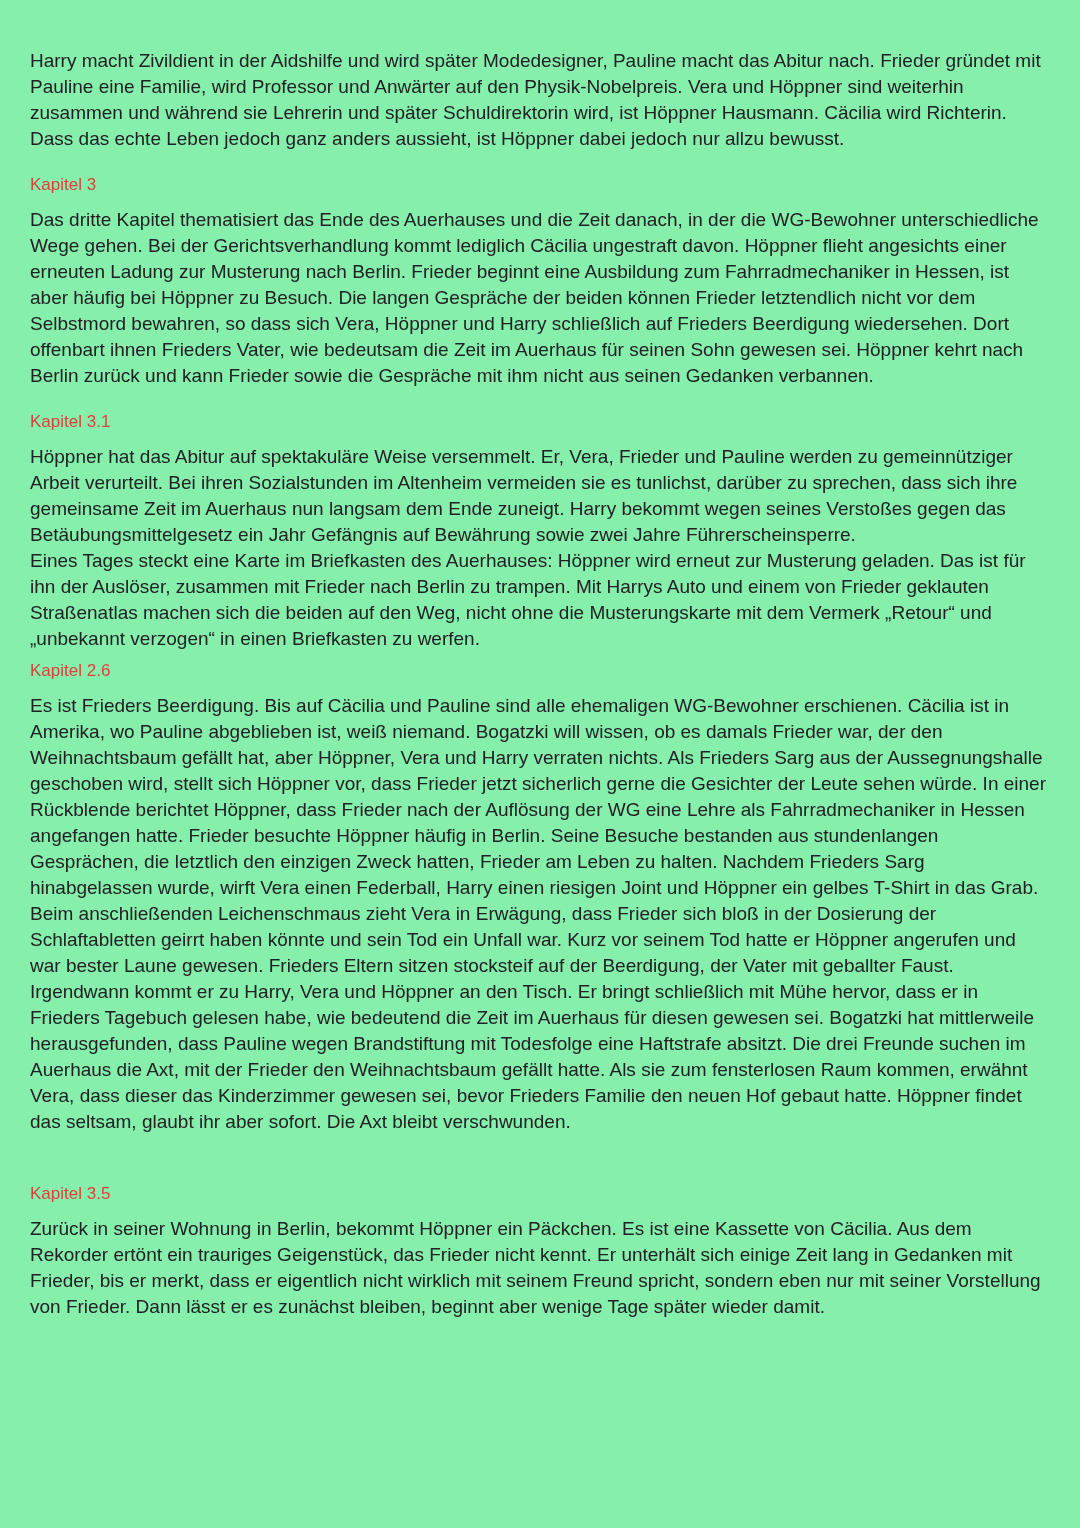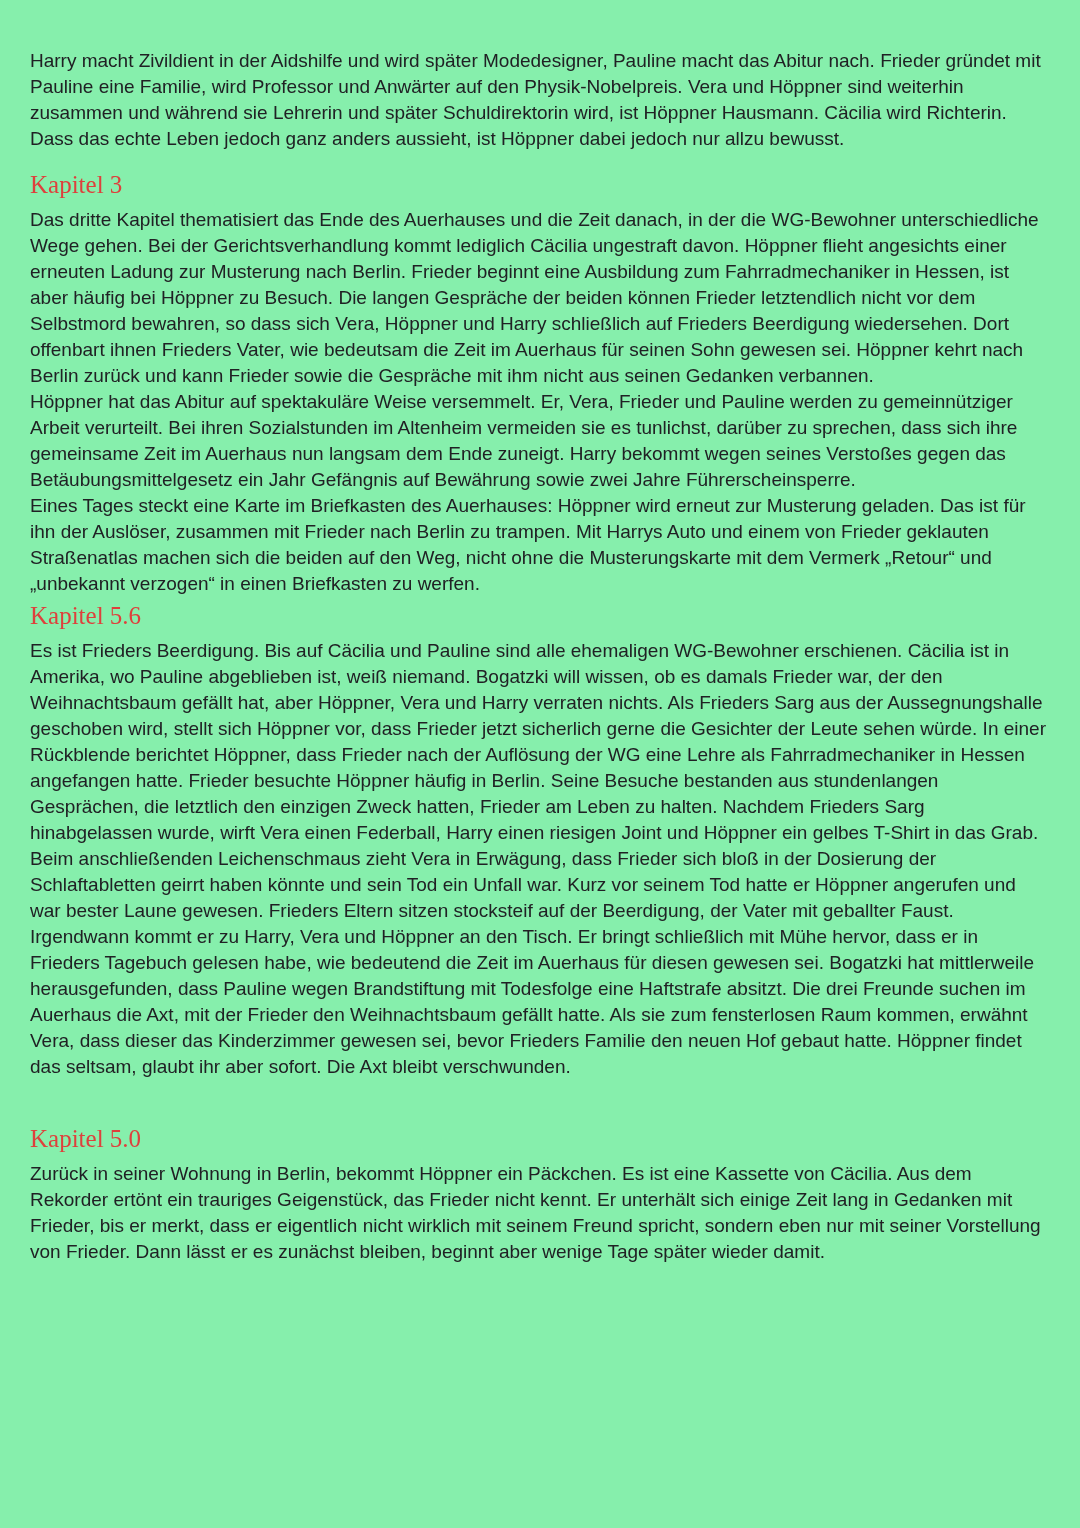--- a/index.html
+++ b/index.html
@@ -22,23 +22,23 @@
     color: var(--text);
   }
   .body-text {
     font-size: 19px;
     line-height: 26px;
     margin: 0;
     color: var(--text);
     text-align: left;
   }
   .section-heading {
-    font-family: Liberation Serif, serif;
+    font-family: Liberation Sans, sans-serif;
     font-weight: 400;
-    font-size: 25px;
+    font-size: 17px;
     line-height: 30px;
     color: var(--accent);
     margin: 18px 0 7px 0;
   }
   .section-heading.tight   { margin-top: 4px; }
   .section-heading.loose   { margin-top: 30px; }
   .section-heading.xloose  { margin-top: 44px; }
 </style>
 </head>
 <body>
@@ -46,34 +46,35 @@
 <div class="page">
 
   <p class="body-text">Harry macht Zivildient in der Aidshilfe und wird später Modedesigner, Pauline macht das Abitur nach. Frieder gründet mit Pauline eine Familie, wird Professor und Anwärter auf den Physik-Nobelpreis. Vera und Höppner sind weiterhin zusammen und während sie Lehrerin und später Schuldirektorin wird, ist Höppner Hausmann. Cäcilia wird Richterin. Dass das echte Leben jedoch ganz anders aussieht, ist Höppner dabei jedoch nur allzu bewusst.</p>
 
   <section>
     <h2 class="section-heading">Kapitel 3</h2>
     <p class="body-text">Das dritte Kapitel thematisiert das Ende des Auerhauses und die Zeit danach, in der die WG-Bewohner unterschiedliche Wege gehen. Bei der Gerichtsverhandlung kommt lediglich Cäcilia ungestraft davon. Höppner flieht angesichts einer erneuten Ladung zur Musterung nach Berlin. Frieder beginnt eine Ausbildung zum Fahrradmechaniker in Hessen, ist aber häufig bei Höppner zu Besuch. Die langen Gespräche der beiden können Frieder letztendlich nicht vor dem Selbstmord bewahren, so dass sich Vera, Höppner und Harry schließlich auf Frieders Beerdigung wiedersehen. Dort offenbart ihnen Frieders Vater, wie bedeutsam die Zeit im Auerhaus für seinen Sohn gewesen sei. Höppner kehrt nach Berlin zurück und kann Frieder sowie die Gespräche mit ihm nicht aus seinen Gedanken verbannen.</p>
   </section>
 
   <section>
+    <h2 class="section-heading">Kapitel 3.1</h2>
     <p class="body-text">Höppner hat das Abitur auf spektakuläre Weise versemmelt. Er, Vera, Frieder und Pauline werden zu gemeinnütziger Arbeit verurteilt. Bei ihren Sozialstunden im Altenheim vermeiden sie es tunlichst, darüber zu sprechen, dass sich ihre gemeinsame Zeit im Auerhaus nun langsam dem Ende zuneigt. Harry bekommt wegen seines Verstoßes gegen das Betäubungsmittelgesetz ein Jahr Gefängnis auf Bewährung sowie zwei Jahre Führerscheinsperre.</p>
   </section>
 
   <section>
     <p class="body-text">Eines Tages steckt eine Karte im Briefkasten des Auerhauses: Höppner wird erneut zur Musterung geladen. Das ist für ihn der Auslöser, zusammen mit Frieder nach Berlin zu trampen. Mit Harrys Auto und einem von Frieder geklauten Straßenatlas machen sich die beiden auf den Weg, nicht ohne die Musterungskarte mit dem Vermerk „Retour“ und „unbekannt verzogen“ in einen Briefkasten zu werfen.</p>
   </section>
 
   <section>
-    <h2 class="section-heading tight">Kapitel 5.6</h2>
+    <h2 class="section-heading tight">Kapitel 2.6</h2>
     <p class="body-text">Es ist Frieders Beerdigung. Bis auf Cäcilia und Pauline sind alle ehemaligen WG-Bewohner erschienen. Cäcilia ist in Amerika, wo Pauline abgeblieben ist, weiß niemand. Bogatzki will wissen, ob es damals Frieder war, der den Weihnachtsbaum gefällt hat, aber Höppner, Vera und Harry verraten nichts. Als Frieders Sarg aus der Aussegnungshalle geschoben wird, stellt sich Höppner vor, dass Frieder jetzt sicherlich gerne die Gesichter der Leute sehen würde. In einer Rückblende berichtet Höppner, dass Frieder nach der Auflösung der WG eine Lehre als Fahrradmechaniker in Hessen angefangen hatte. Frieder besuchte Höppner häufig in Berlin. Seine Besuche bestanden aus stundenlangen Gesprächen, die letztlich den einzigen Zweck hatten, Frieder am Leben zu halten. Nachdem Frieders Sarg hinabgelassen wurde, wirft Vera einen Federball, Harry einen riesigen Joint und Höppner ein gelbes T-Shirt in das Grab.</p>
   </section>
 
   <section>
     <p class="body-text">Beim anschließenden Leichenschmaus zieht Vera in Erwägung, dass Frieder sich bloß in der Dosierung der Schlaftabletten geirrt haben könnte und sein Tod ein Unfall war. Kurz vor seinem Tod hatte er Höppner angerufen und war bester Laune gewesen. Frieders Eltern sitzen stocksteif auf der Beerdigung, der Vater mit geballter Faust. Irgendwann kommt er zu Harry, Vera und Höppner an den Tisch. Er bringt schließlich mit Mühe hervor, dass er in Frieders Tagebuch gelesen habe, wie bedeutend die Zeit im Auerhaus für diesen gewesen sei. Bogatzki hat mittlerweile herausgefunden, dass Pauline wegen Brandstiftung mit Todesfolge eine Haftstrafe absitzt. Die drei Freunde suchen im Auerhaus die Axt, mit der Frieder den Weihnachtsbaum gefällt hatte. Als sie zum fensterlosen Raum kommen, erwähnt Vera, dass dieser das Kinderzimmer gewesen sei, bevor Frieders Familie den neuen Hof gebaut hatte. Höppner findet das seltsam, glaubt ihr aber sofort. Die Axt bleibt verschwunden.</p>
   </section>
 
   <section>
-    <h2 class="section-heading xloose">Kapitel 5.0</h2>
+    <h2 class="section-heading xloose">Kapitel 3.5</h2>
     <p class="body-text">Zurück in seiner Wohnung in Berlin, bekommt Höppner ein Päckchen. Es ist eine Kassette von Cäcilia. Aus dem Rekorder ertönt ein trauriges Geigenstück, das Frieder nicht kennt. Er unterhält sich einige Zeit lang in Gedanken mit Frieder, bis er merkt, dass er eigentlich nicht wirklich mit seinem Freund spricht, sondern eben nur mit seiner Vorstellung von Frieder. Dann lässt er es zunächst bleiben, beginnt aber wenige Tage später wieder damit.</p>
   </section>
 
 </div>
 
 </body></html>

